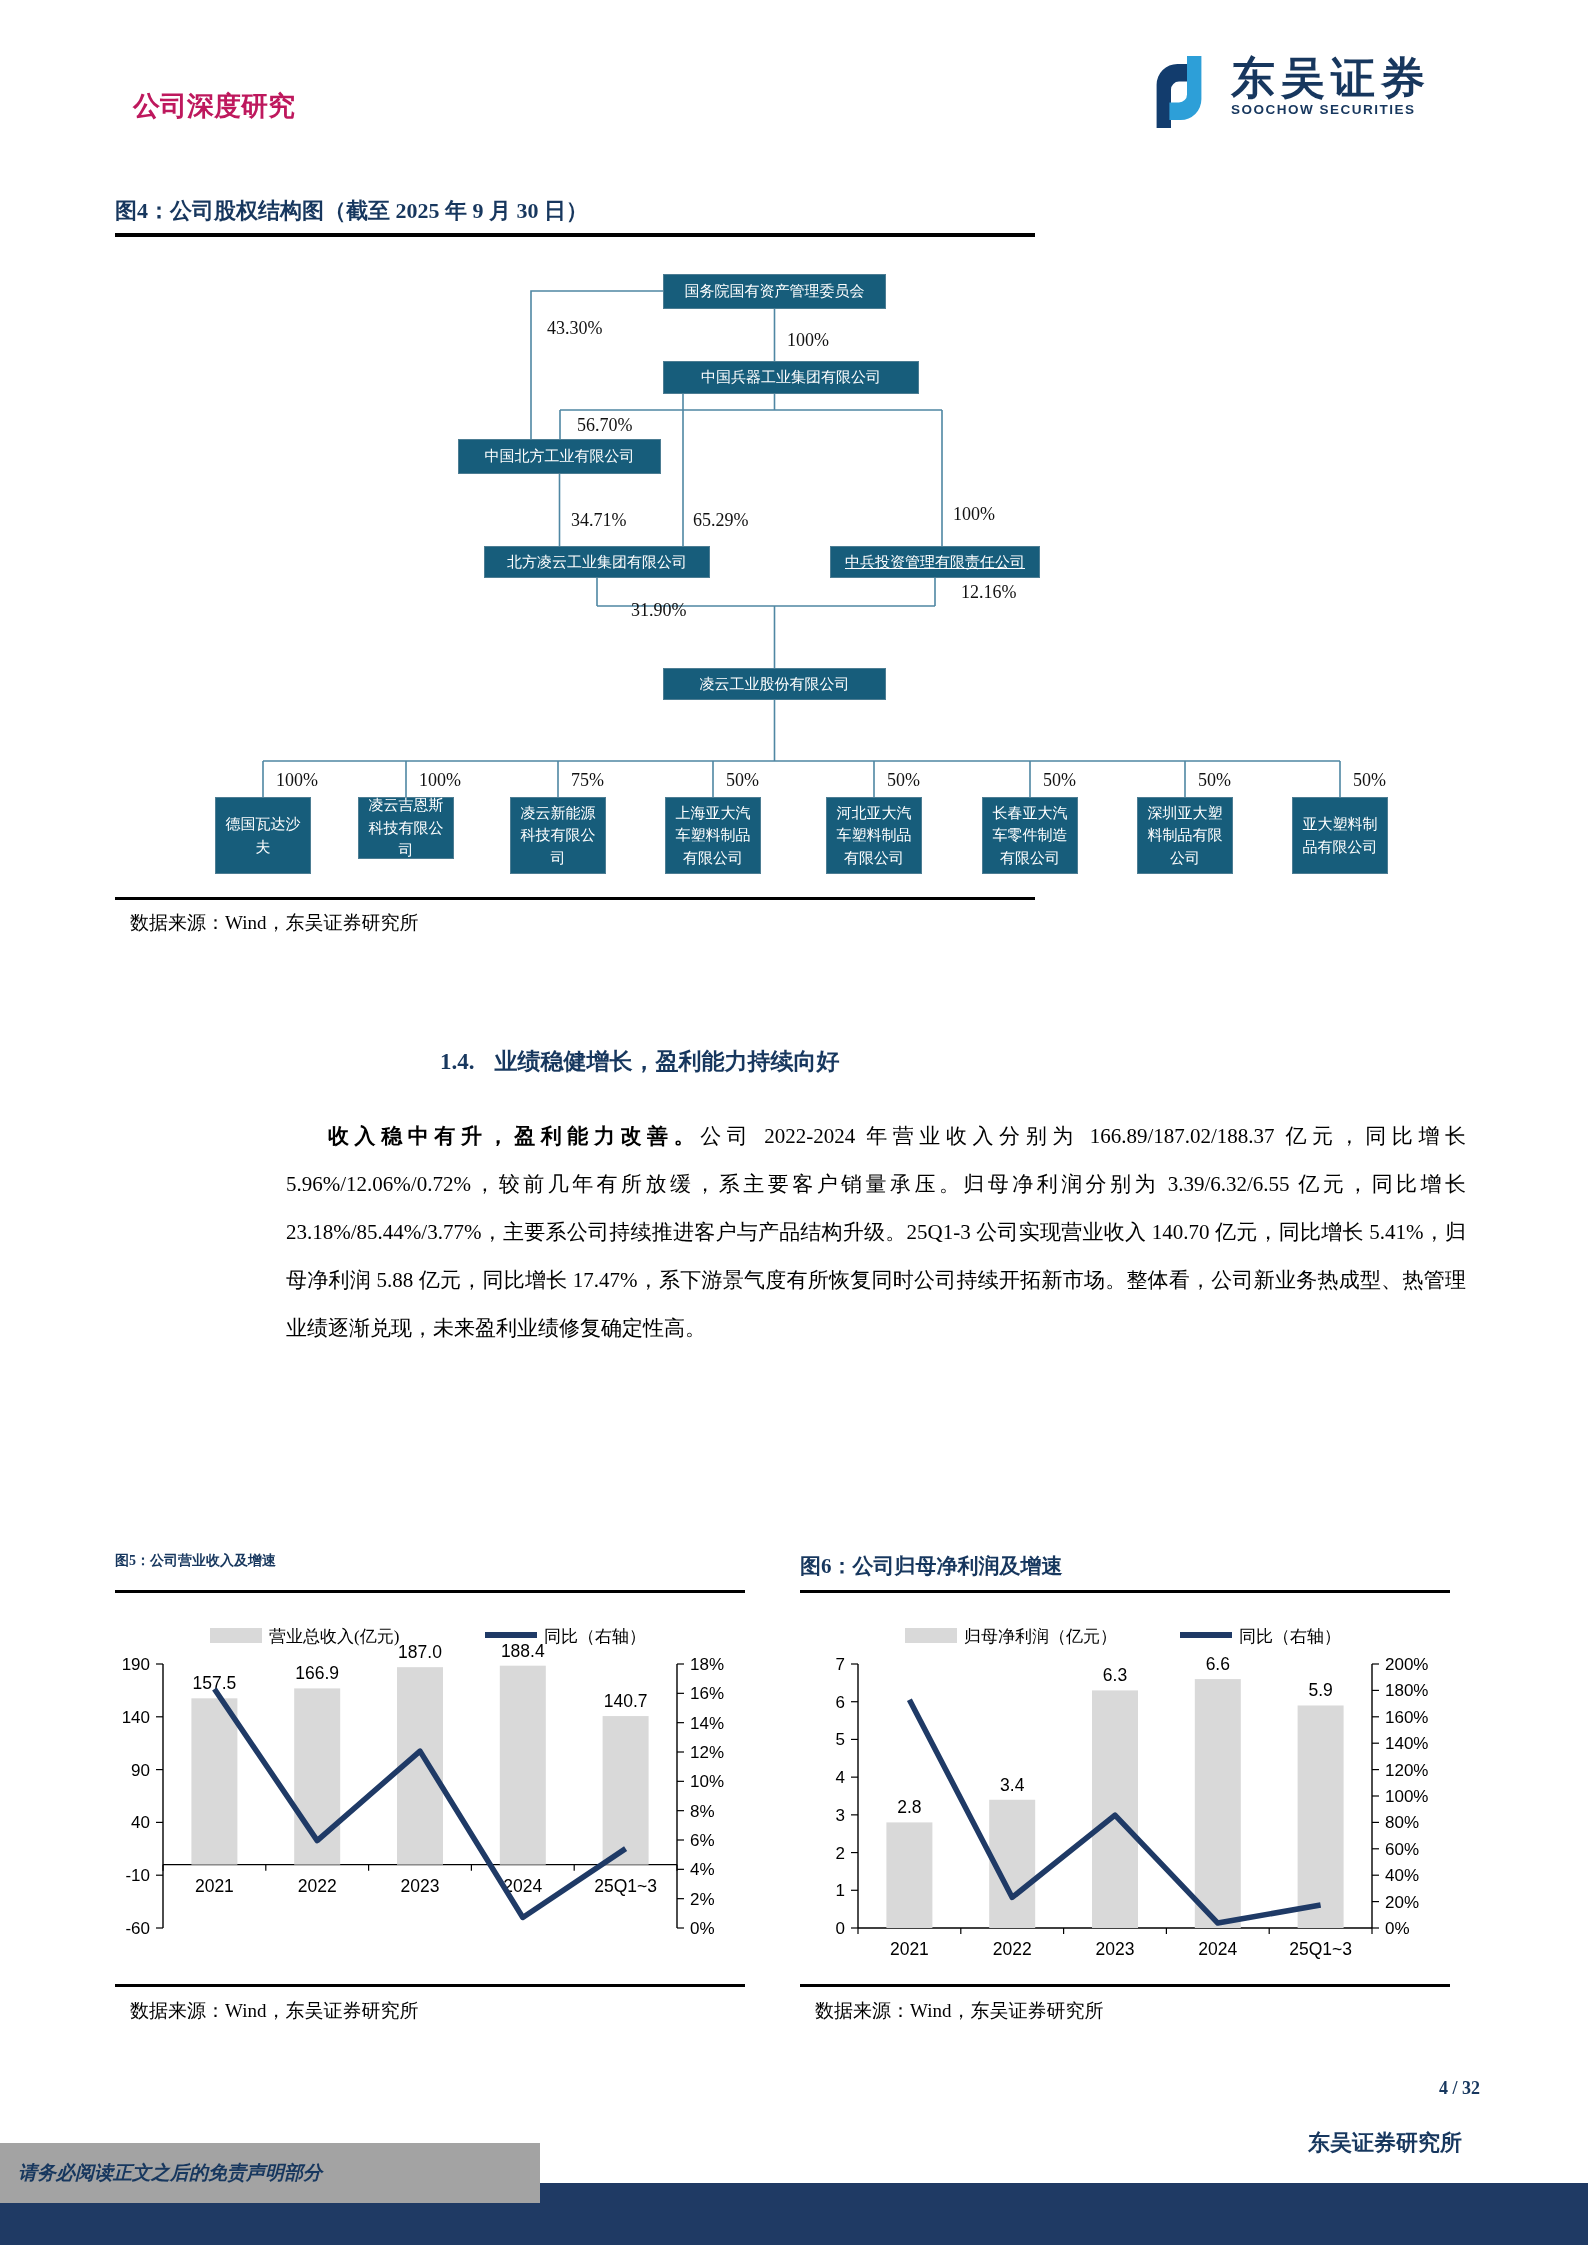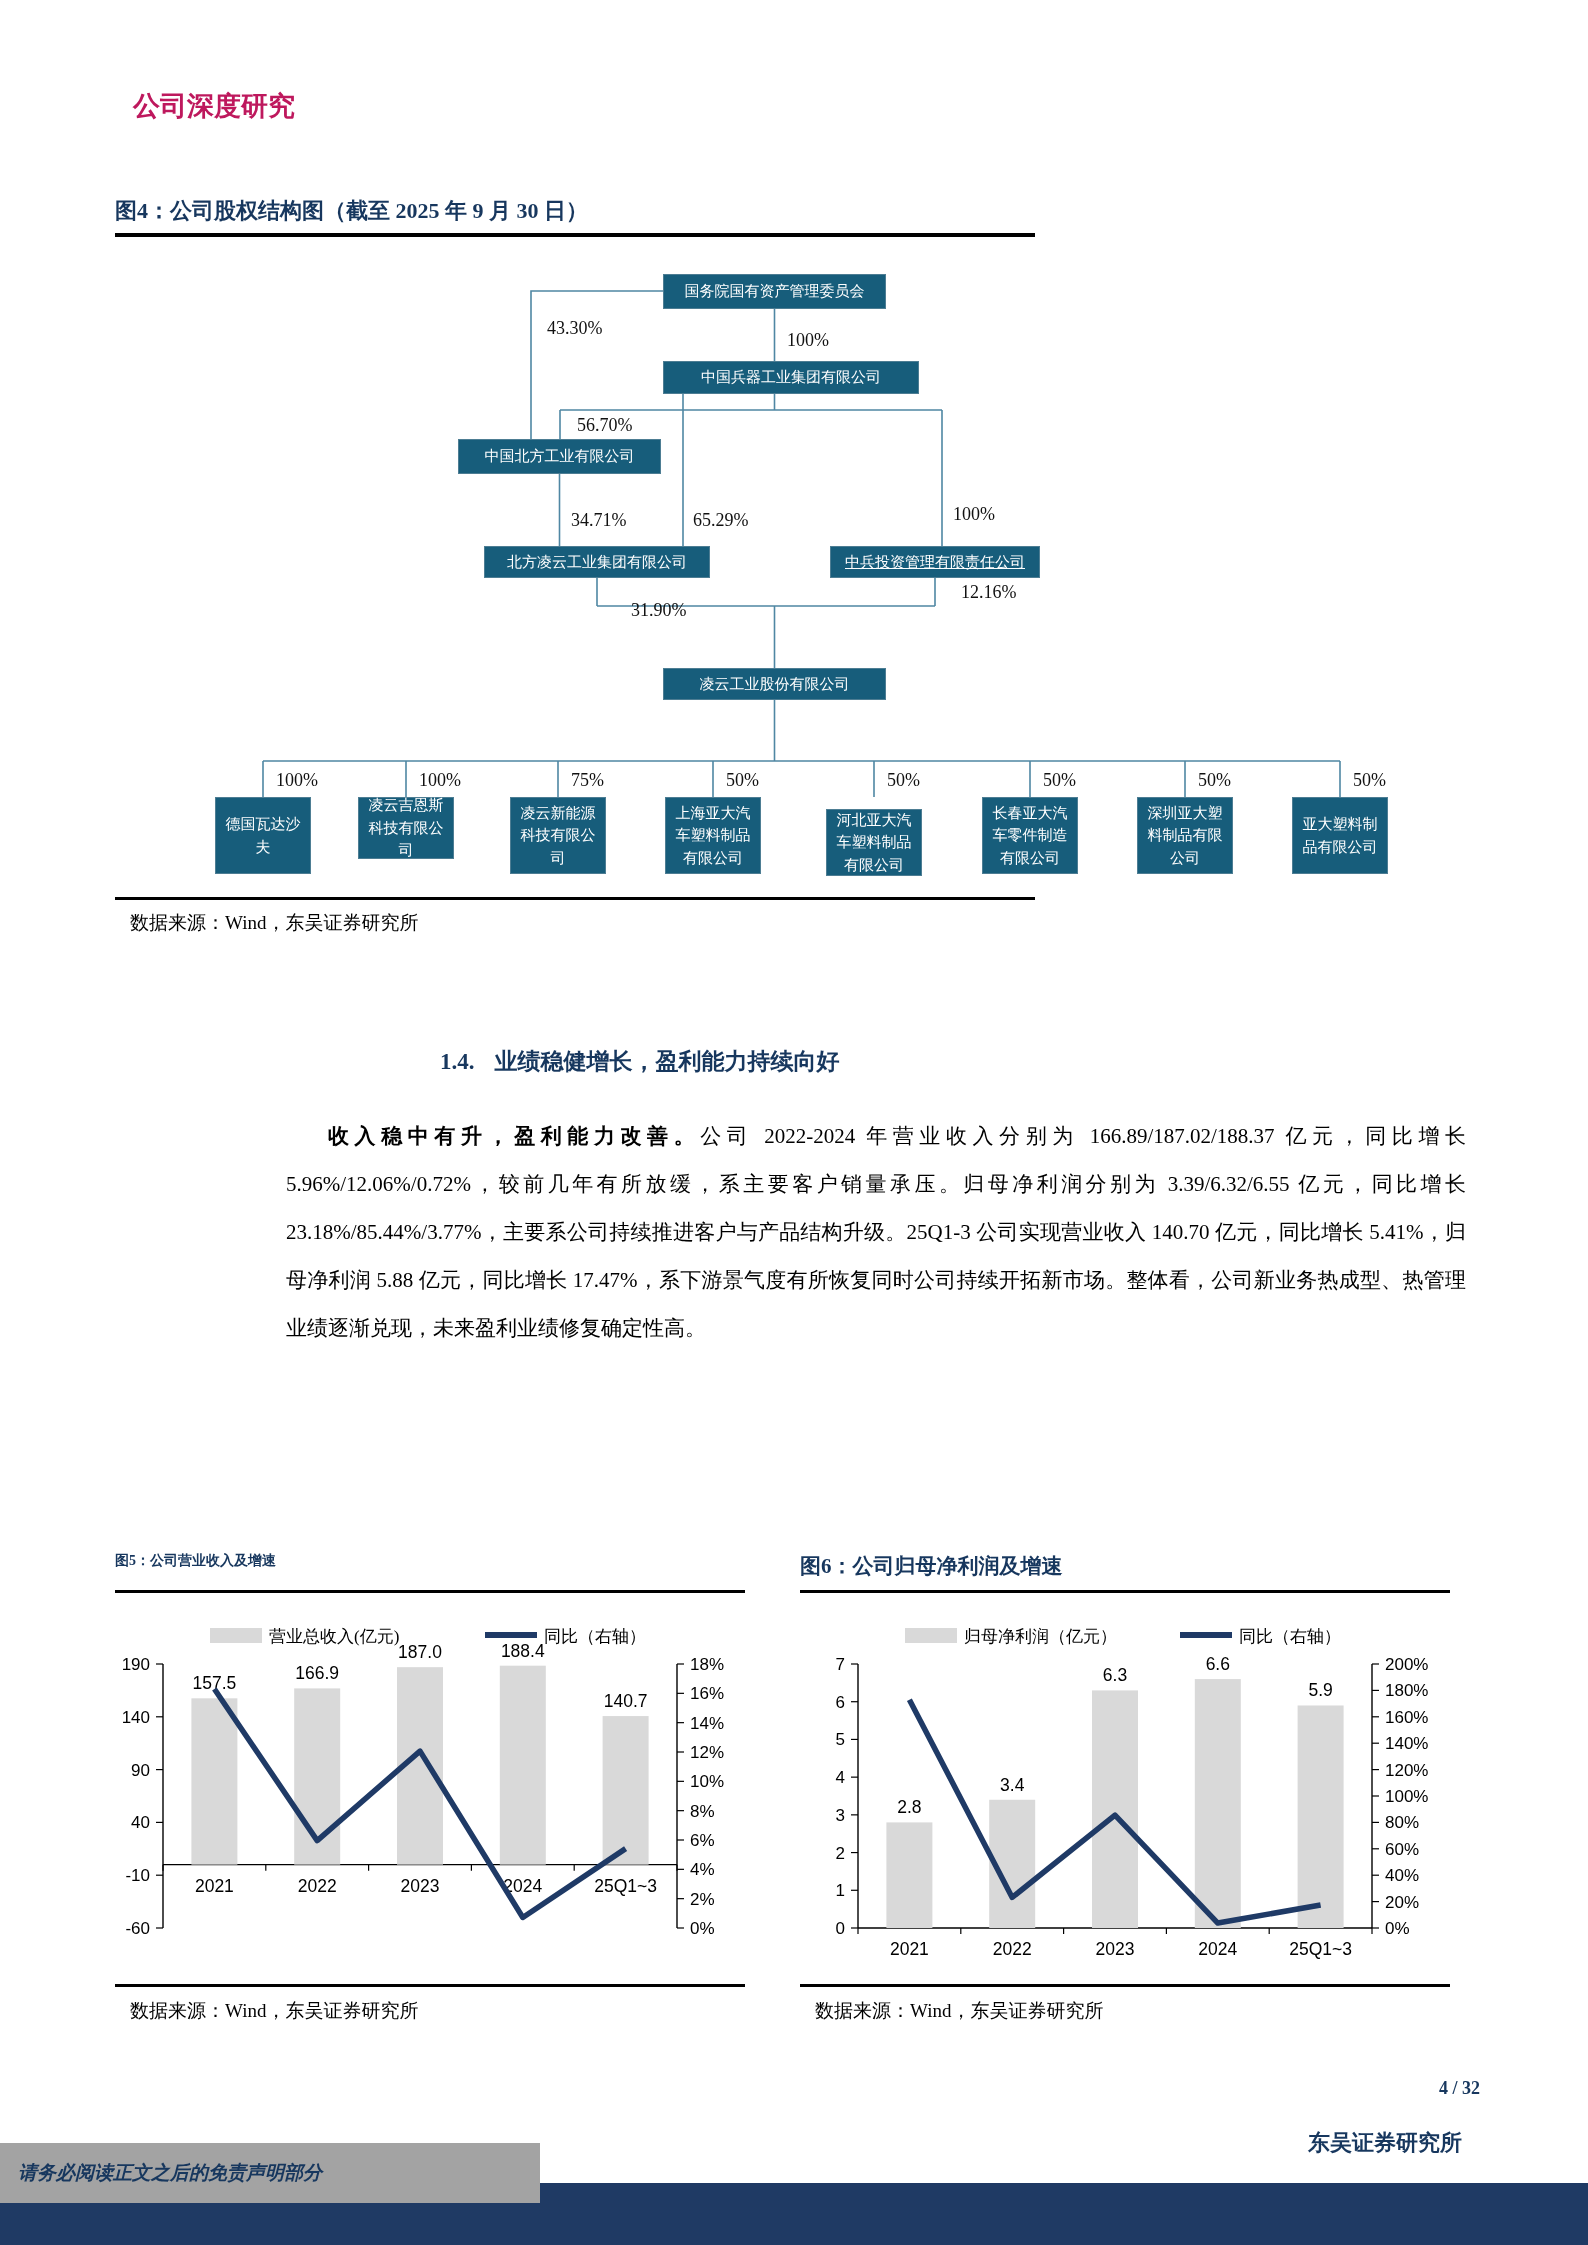--- a/index.html
+++ b/index.html
@@ -36,20 +36,32 @@
   .disclaimer{left:0;top:2143px;width:540px;height:60px;background:#a3a3a3;z-index:2;
               display:flex;align-items:center;padding-left:18px;box-sizing:border-box;
               font-size:19px;font-weight:bold;font-style:italic;color:#17375e;}
 </style>
 </head>
 <body>
 
 <div class="page">
 
   <div class="abs category">公司深度研究</div>
+  <div class="abs logo">
+    <span>
+      <svg width="80" height="72" viewBox="0 0 100 90">
+        <path d="M22,90 V36 a26,26 0 0 1 26,-26 h14 v22 h-12 a10,10 0 0 0 -10,10 v48 z" fill="#123c6d"></path>
+        <path d="M78,0 v54 a26,26 0 0 1 -26,26 h-14 v-22 h12 a10,10 0 0 0 10,-10 v-48 z" fill="#2d9fd8"></path>
+      </svg>
+    </span>
+    <span>
+      <div class="brand-cn">东吴证券</div>
+      <div class="brand-en">SOOCHOW SECURITIES</div>
+    </span>
+  </div>
 
   <div class="abs figtitle" style="left:115px;top:196px;">图4：公司股权结构图（截至 2025 年 9 月 30 日）</div>
   <div class="abs rule" style="left:115px;top:233px;width:920px;height:4px;"></div>
 
   <div class="abs org">
     <svg width="1380" height="655" viewBox="0 0 1380 655">
       <g stroke="#4f87a3" stroke-width="1.6" fill="none">
         <path d="M689.5,69 V121"></path>
         <path d="M578,51 H446 V199"></path>
         <path d="M689.5,154 V170 M475,170 H857 M475,170 V199 M857,170 V306"></path>
@@ -64,21 +76,21 @@
     <div class="onode" style="left:578px;top:121px;width:256px;height:33px;">中国兵器工业集团有限公司</div>
     <div class="onode" style="left:373px;top:199px;width:203px;height:35px;">中国北方工业有限公司</div>
     <div class="onode" style="left:399px;top:306px;width:226px;height:32px;">北方凌云工业集团有限公司</div>
     <div class="onode" style="left:745px;top:306px;width:210px;height:32px;text-decoration:underline;">中兵投资管理有限责任公司</div>
     <div class="onode" style="left:578px;top:428px;width:223px;height:32px;">凌云工业股份有限公司</div>
 
     <div class="onode" style="left:130px;top:557px;width:96px;height:77px;">德国瓦达沙夫</div>
     <div class="onode" style="left:273px;top:557px;width:96px;height:62px;">凌云吉恩斯科技有限公司</div>
     <div class="onode" style="left:425px;top:557px;width:96px;height:77px;">凌云新能源科技有限公司</div>
     <div class="onode" style="left:580px;top:557px;width:96px;height:77px;">上海亚大汽车塑料制品有限公司</div>
-    <div class="onode" style="left:741px;top:557px;width:96px;height:67px;margin-top:12px;">河北亚大汽车塑料制品有限公司</div>
+    <div class="onode" style="left:741px;top:557px;width:96px;height:77px;">河北亚大汽车塑料制品有限公司</div>
     <div class="onode" style="left:897px;top:557px;width:96px;height:77px;">长春亚大汽车零件制造有限公司</div>
     <div class="onode" style="left:1052px;top:557px;width:96px;height:77px;">深圳亚大塑料制品有限公司</div>
     <div class="onode" style="left:1207px;top:557px;width:96px;height:77px;">亚大塑料制品有限公司</div>
 
     <span class="pct" style="left:462px;top:78px;">43.30%</span>
     <span class="pct" style="left:702px;top:90px;">100%</span>
     <span class="pct" style="left:492px;top:175px;">56.70%</span>
     <span class="pct" style="left:868px;top:264px;">100%</span>
     <span class="pct" style="left:486px;top:270px;">34.71%</span>
     <span class="pct" style="left:608px;top:270px;">65.29%</span>

